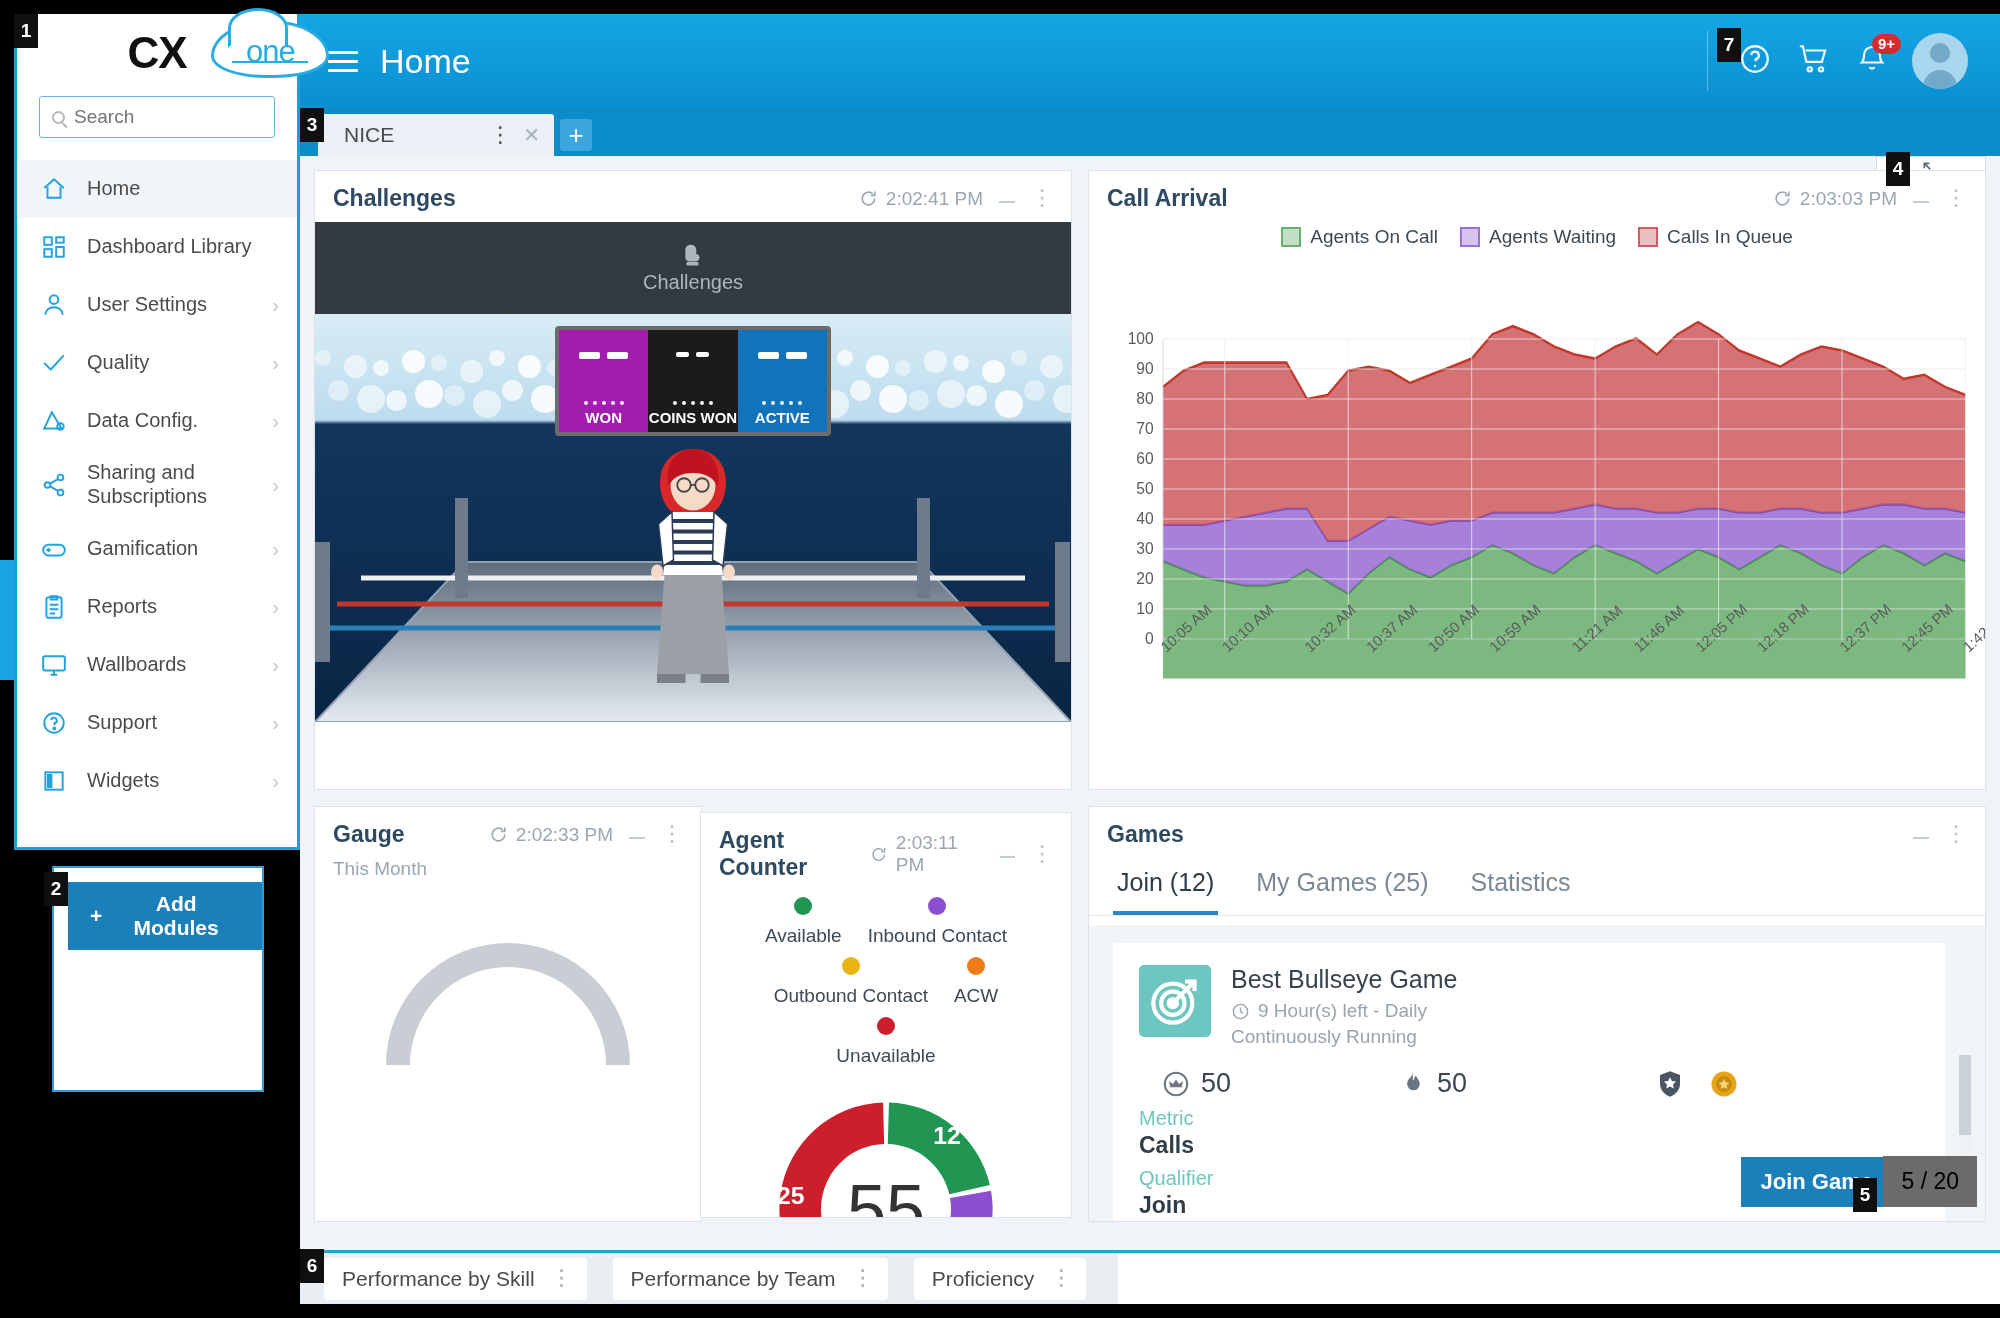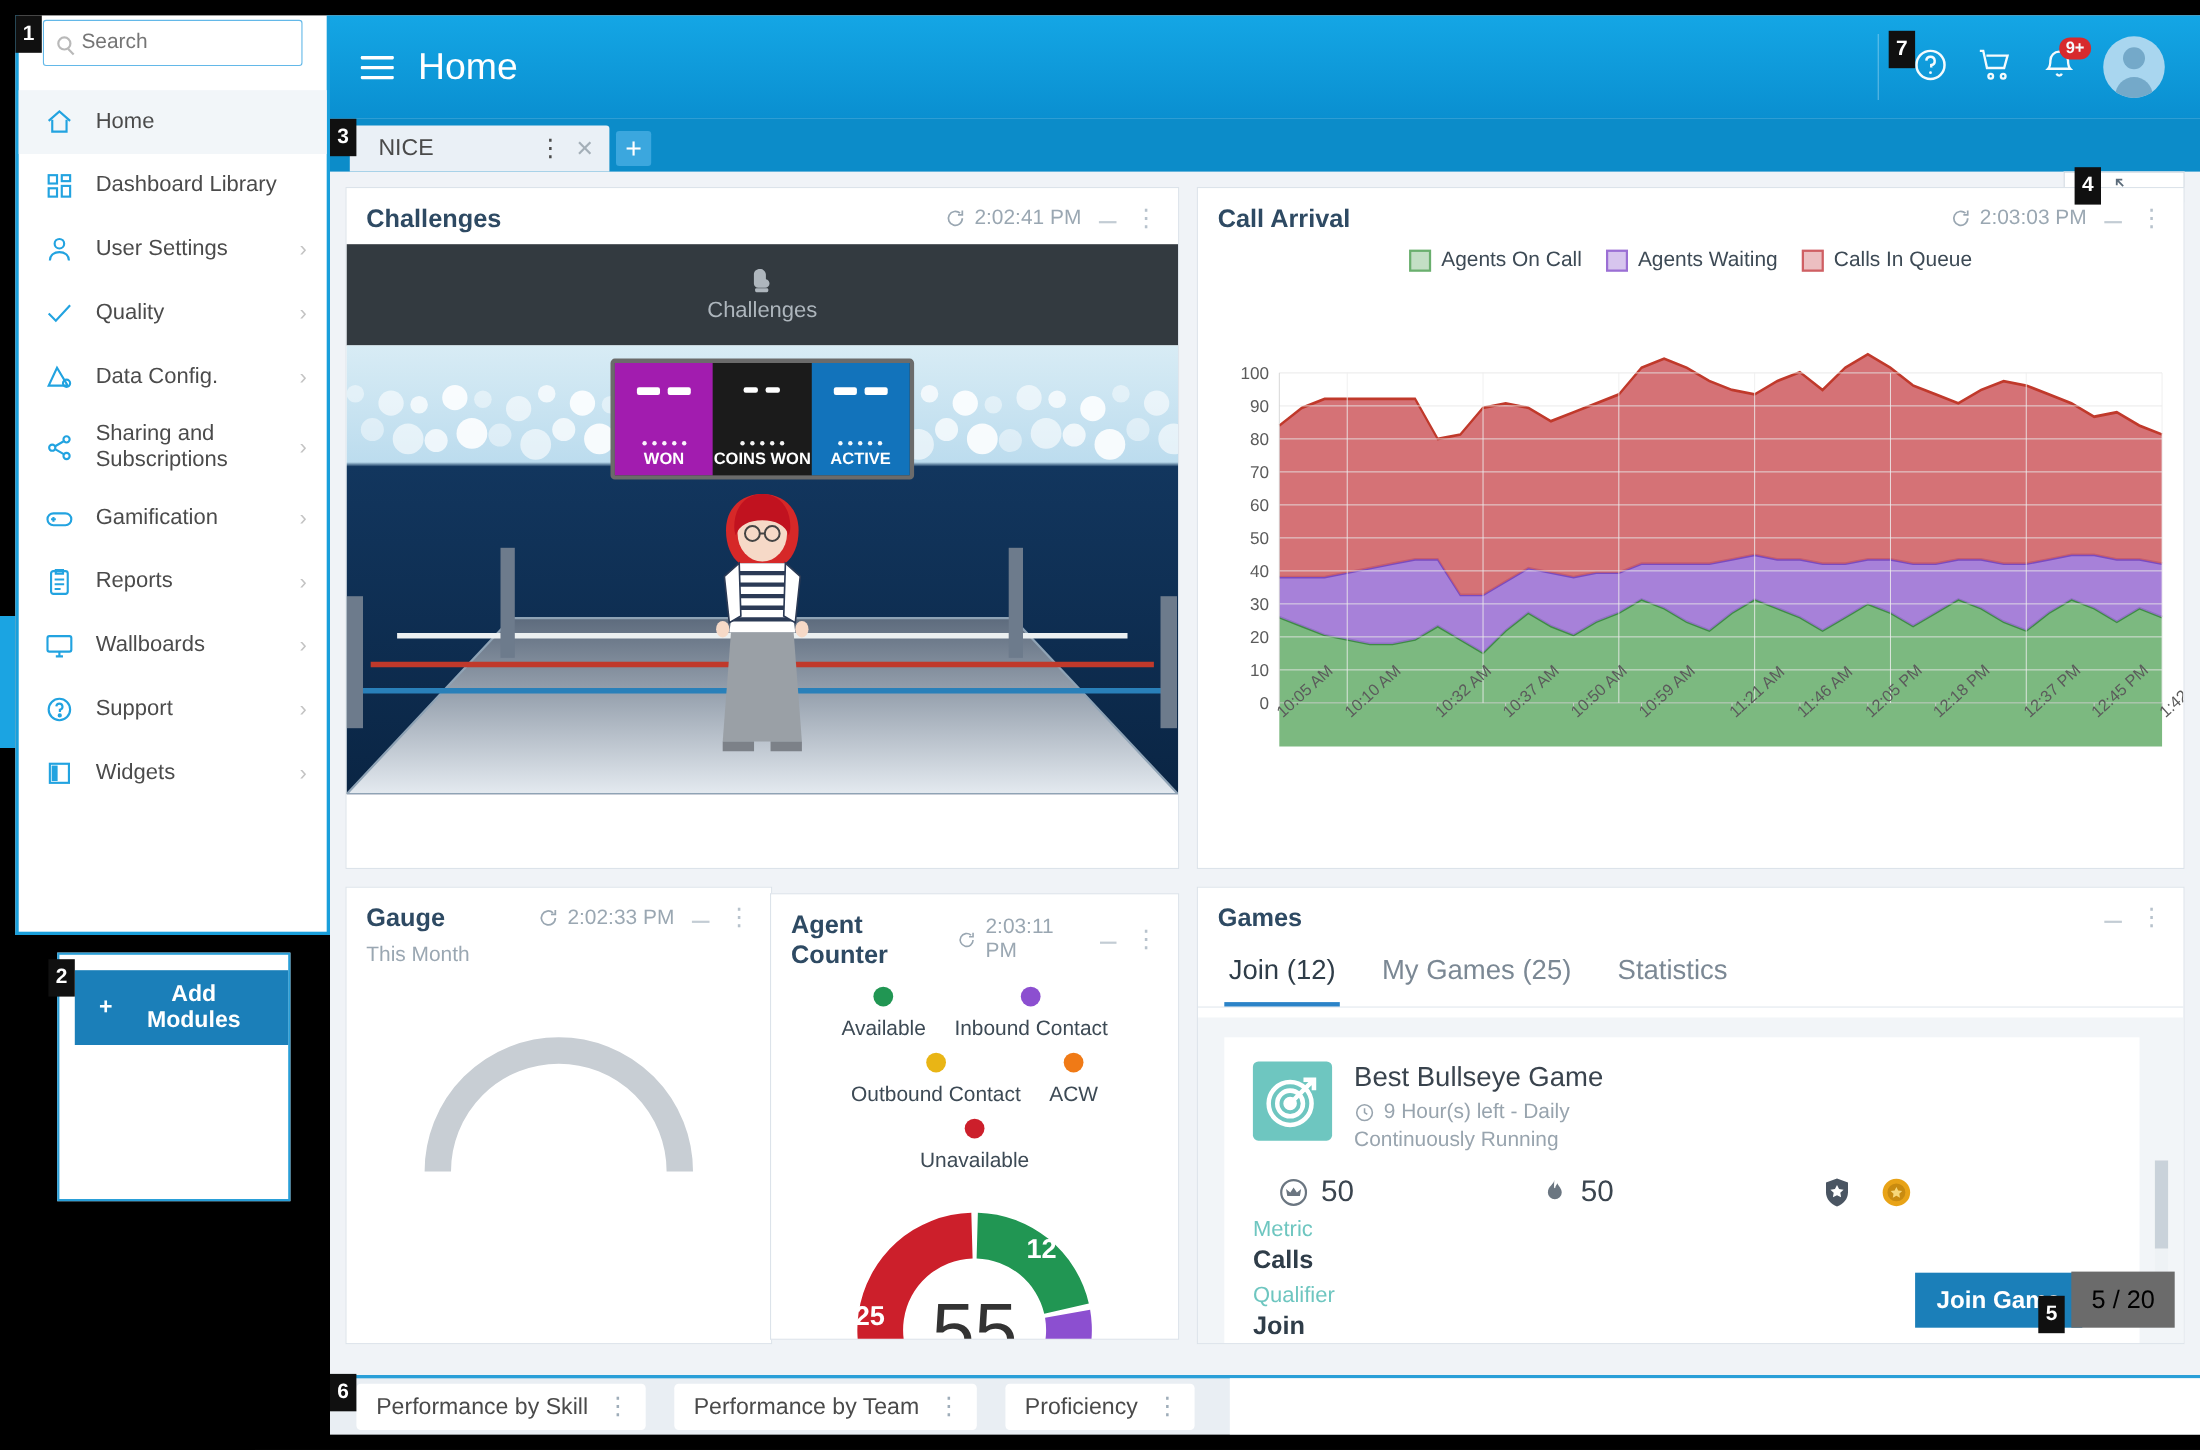--- a/index.html
+++ b/index.html
@@ -199,20 +199,29 @@
 </style>
 </head>
 <body>
 
 <div class="screen">
 
   <div class="rt-strip"></div>
   <div class="lt-strip"></div>
 
   <div class="sidebar">
+    <div class="logo-wrap">
+      <div class="logo">
+        <span class="cx">CX</span>
+        <span class="cloud">
+          <span class="one">one</span>
+          <span class="uline"></span>
+        </span>
+      </div>
+    </div>
 
     <div class="search-box">
       <span class="mag"></span>
       <input placeholder="Search" style="">
     </div>
 
     <div class="navlist" id="navlist">
         <div class="navitem active">
           <span class="ic"><svg width="26" height="26" viewBox="0 0 24 24" fill="none" stroke="currentColor" stroke-width="1.8">
               <path d="M3 11l9-8 9 8"></path>

